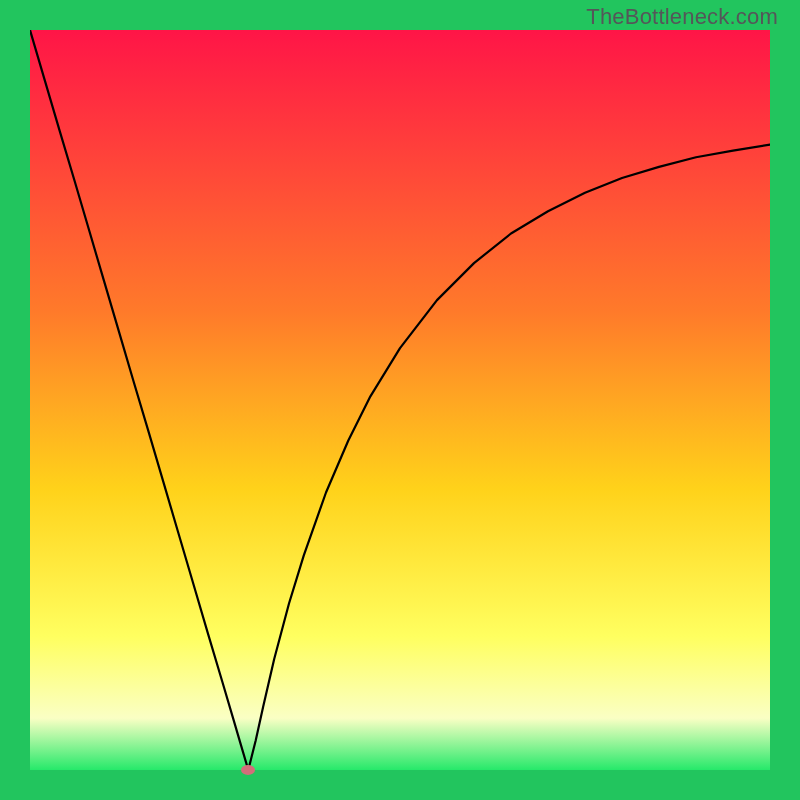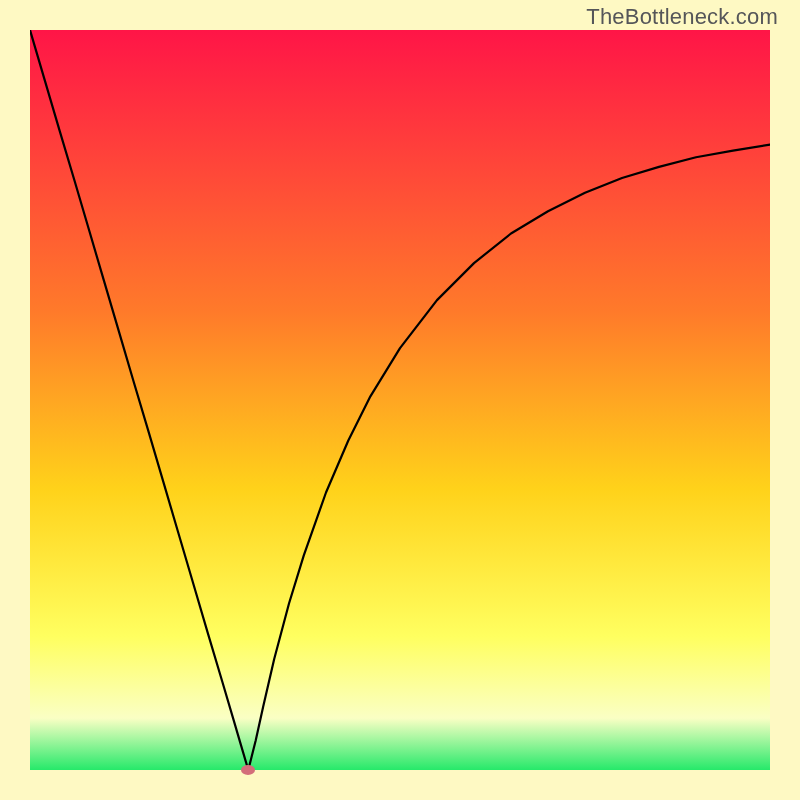--- a/index.html
+++ b/index.html
@@ -8,21 +8,21 @@
     width: 800px;
     height: 800px;
     background: #000;
     overflow: hidden;
     font-family: Arial, Helvetica, sans-serif;
   }
   .frame {
     position: relative;
     width: 800px;
     height: 800px;
-    background: #fef9c3;
+    background: #22c55e;
   }
   .watermark {
     position: absolute;
     top: 4px;
     right: 22px;
     color: #555659;
     font-size: 22px;
     font-weight: 500;
     letter-spacing: 0.2px;
   }

